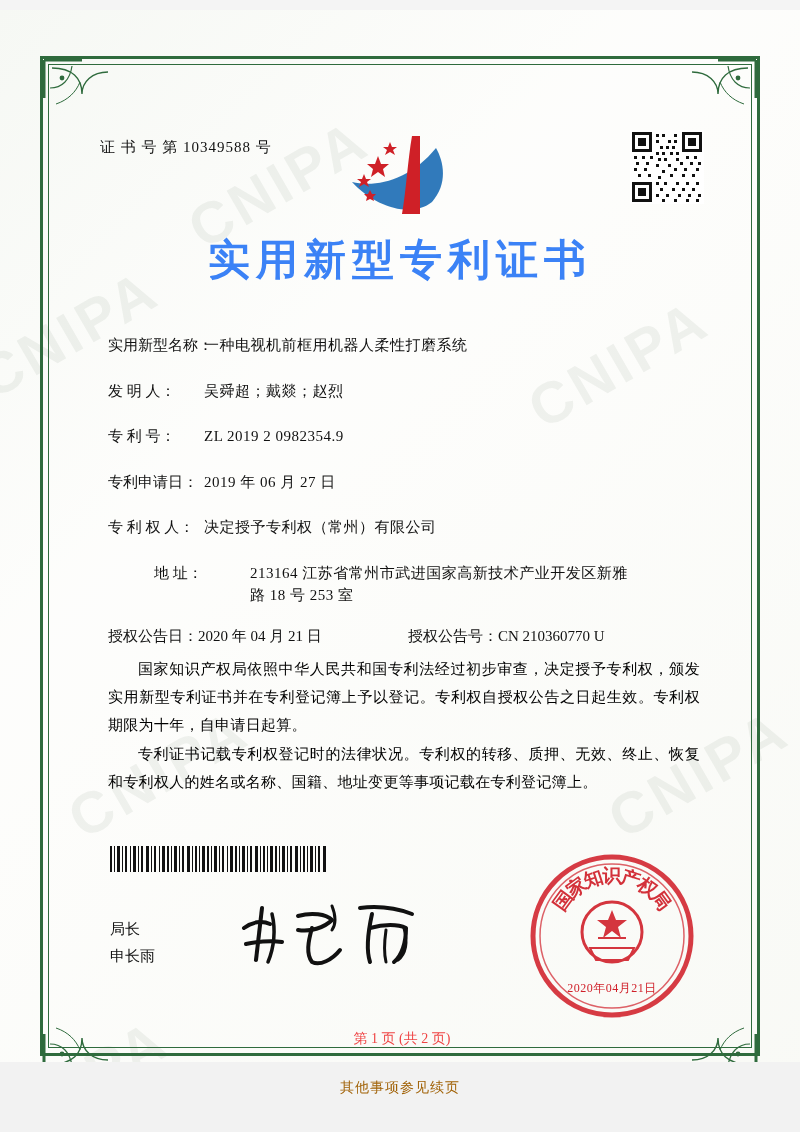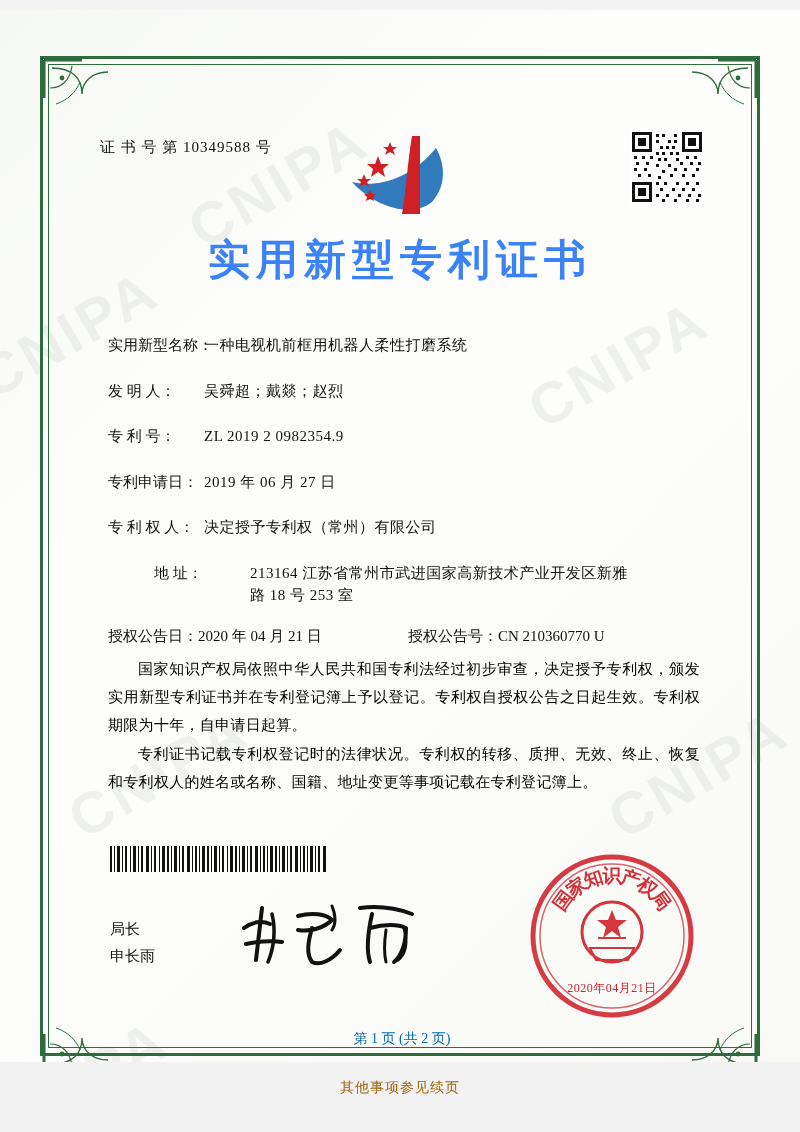--- a/index.html
+++ b/index.html
@@ -197,21 +197,21 @@
     letter-spacing: 0.5px;
   }
 
   
   .page-footer {
     position: absolute;
     left: 4px; right: 0;
     top: 1030px;
     text-align: center;
     font-size: 14px;
-    color: #0369a1;
+    color: #ef4444;
   }
   .outside-footer {
     position: absolute;
     left: 0; right: 0;
     top: 1079px;
     text-align: center;
     font-size: 14px;
     color: #a16207;
     letter-spacing: 1px;
   }

